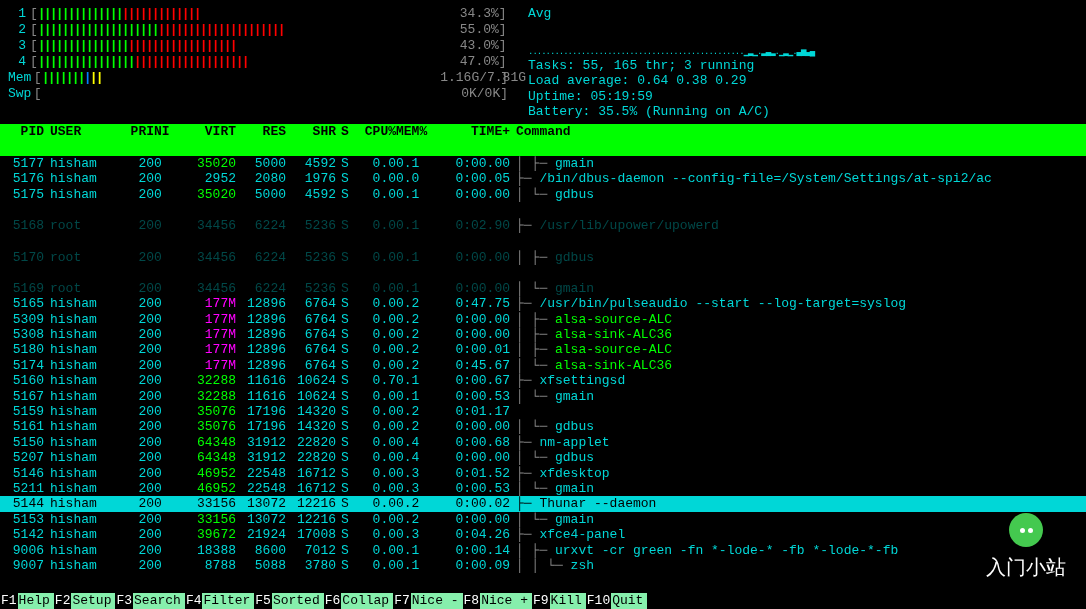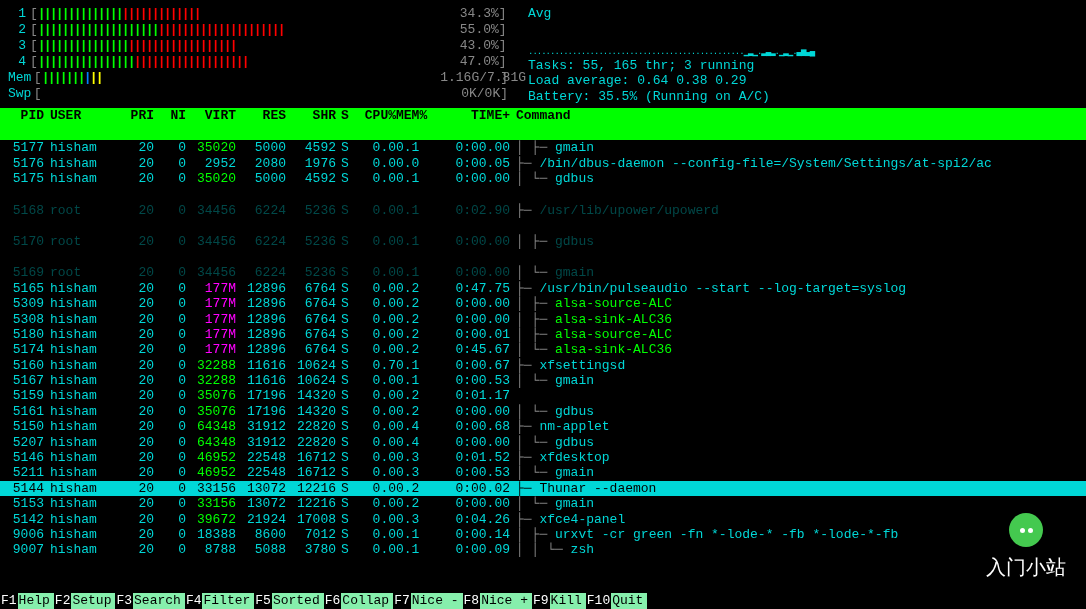--- a/index.html
+++ b/index.html
@@ -47,21 +47,21 @@
     color: #00d7d7;
     padding: 0 2px;
   }
   .row.dim { color: #004848; margin-top: 16px; }
   .row.dim .cmd-text { color: #004848; }
   .row.sel { background: #00d7d7; color: #000; }
   .row.sel .cmd-text, .row.sel .tree { color: #000; }
   .c-pid { width: 42px; text-align: right; }
   .c-user { width: 70px; padding-left: 6px; }
   .c-pri { width: 40px; text-align: right; }
-  .c-ni { width: 32px; text-align: right; }
+  .c-ni { width: 32px; text-align: left; }
   .c-virt { width: 50px; text-align: right; }
   .c-res { width: 50px; text-align: right; }
   .c-shr { width: 50px; text-align: right; }
   .c-s { width: 18px; text-align: center; }
   .c-cpu { width: 42px; text-align: right; }
   .c-mem { width: 42px; }
   .c-time { width: 72px; text-align: right; }
   .c-cmd { flex: 1; padding-left: 6px; white-space: nowrap; overflow: hidden; }
   .tree { color: #888; }
   .cmd-text { color: #00d7d7; }
@@ -298,20 +298,21 @@
         <span class="bracket">]</span>
     </div>
   </div>
   <div class="right-col">
     <div>Avg</div>
     <div class="avg-chart">
       <div class="avg-bars">.................................................▁▂▁.▂▃▂.▁▂▁.▃▅▃▄</div>
     </div>
     <div class="stat-line">Tasks: 55, 165 thr; 3 running</div>
     <div class="stat-line">Load average: 0.64 0.38 0.29</div>
+    <div class="stat-line">Uptime: 05:19:59</div>
     <div class="stat-line">Battery: 35.5% (Running on A/C)</div>
   </div>
 </div>
 
 <div class="header-row">
   <span class="c-pid">PID</span>
   <span class="c-user">USER</span>
   <span class="c-pri">PRI</span>
   <span class="c-ni">NI</span>
   <span class="c-virt">VIRT</span>

